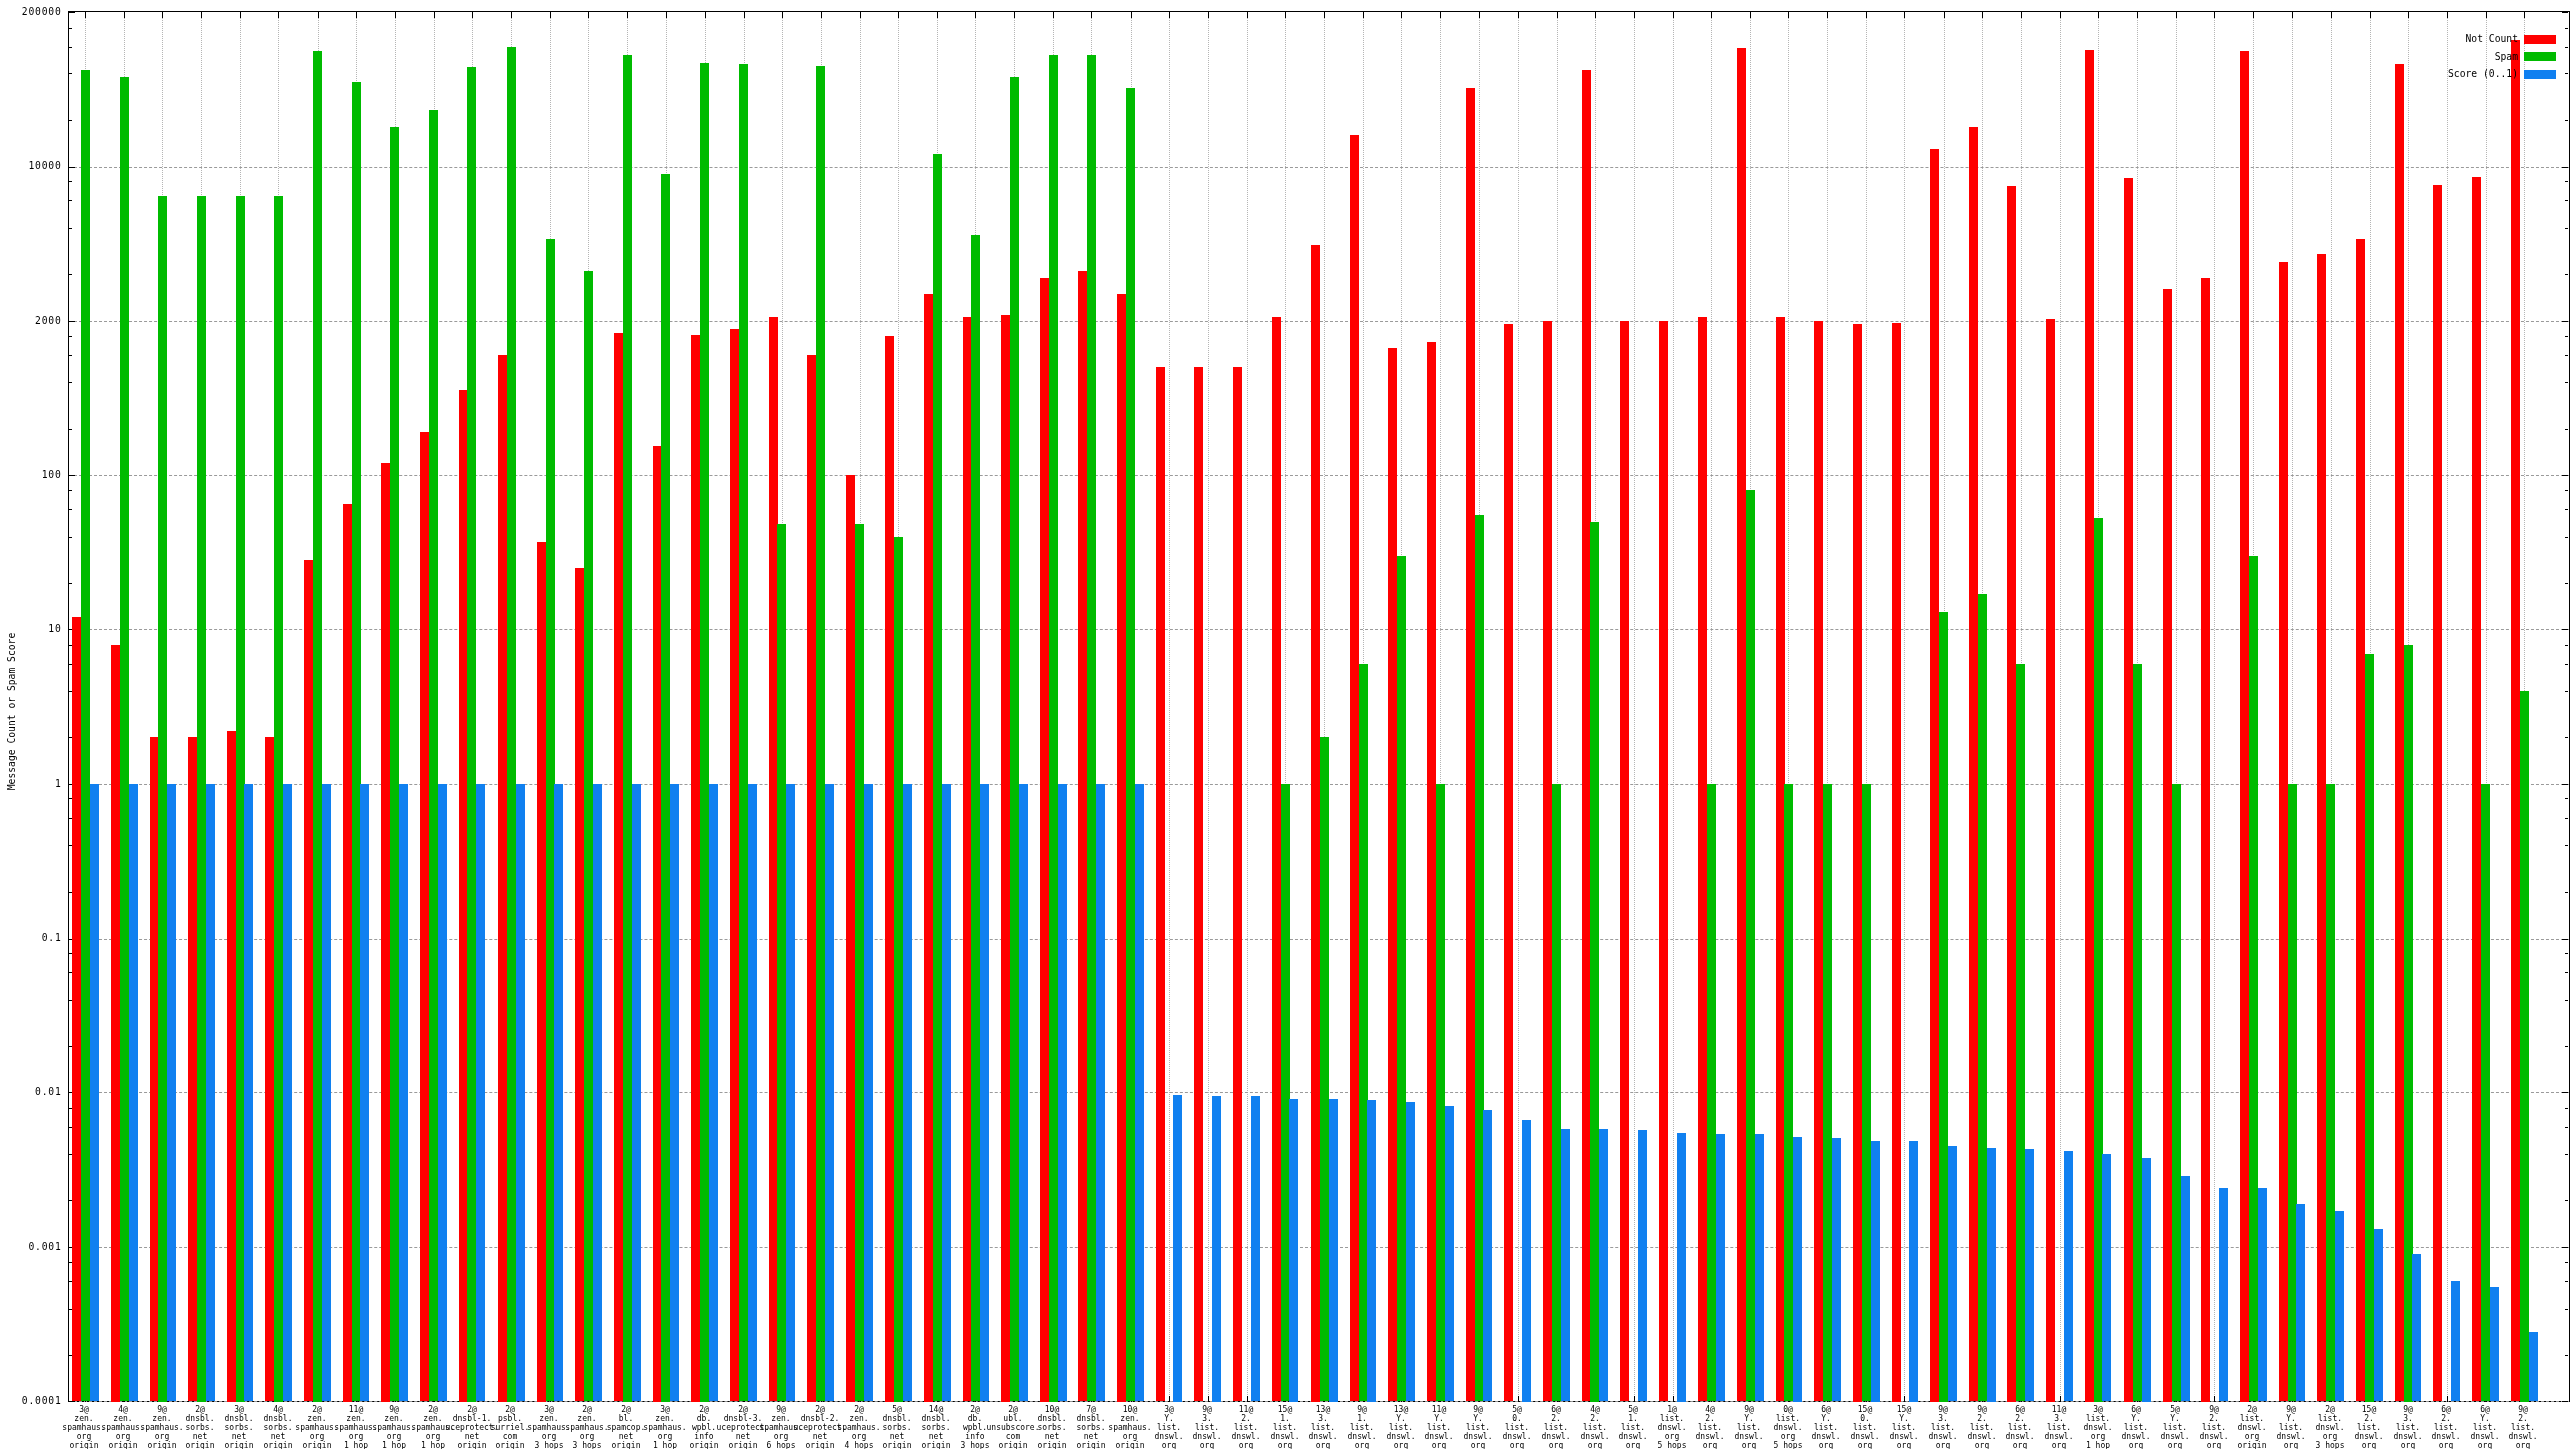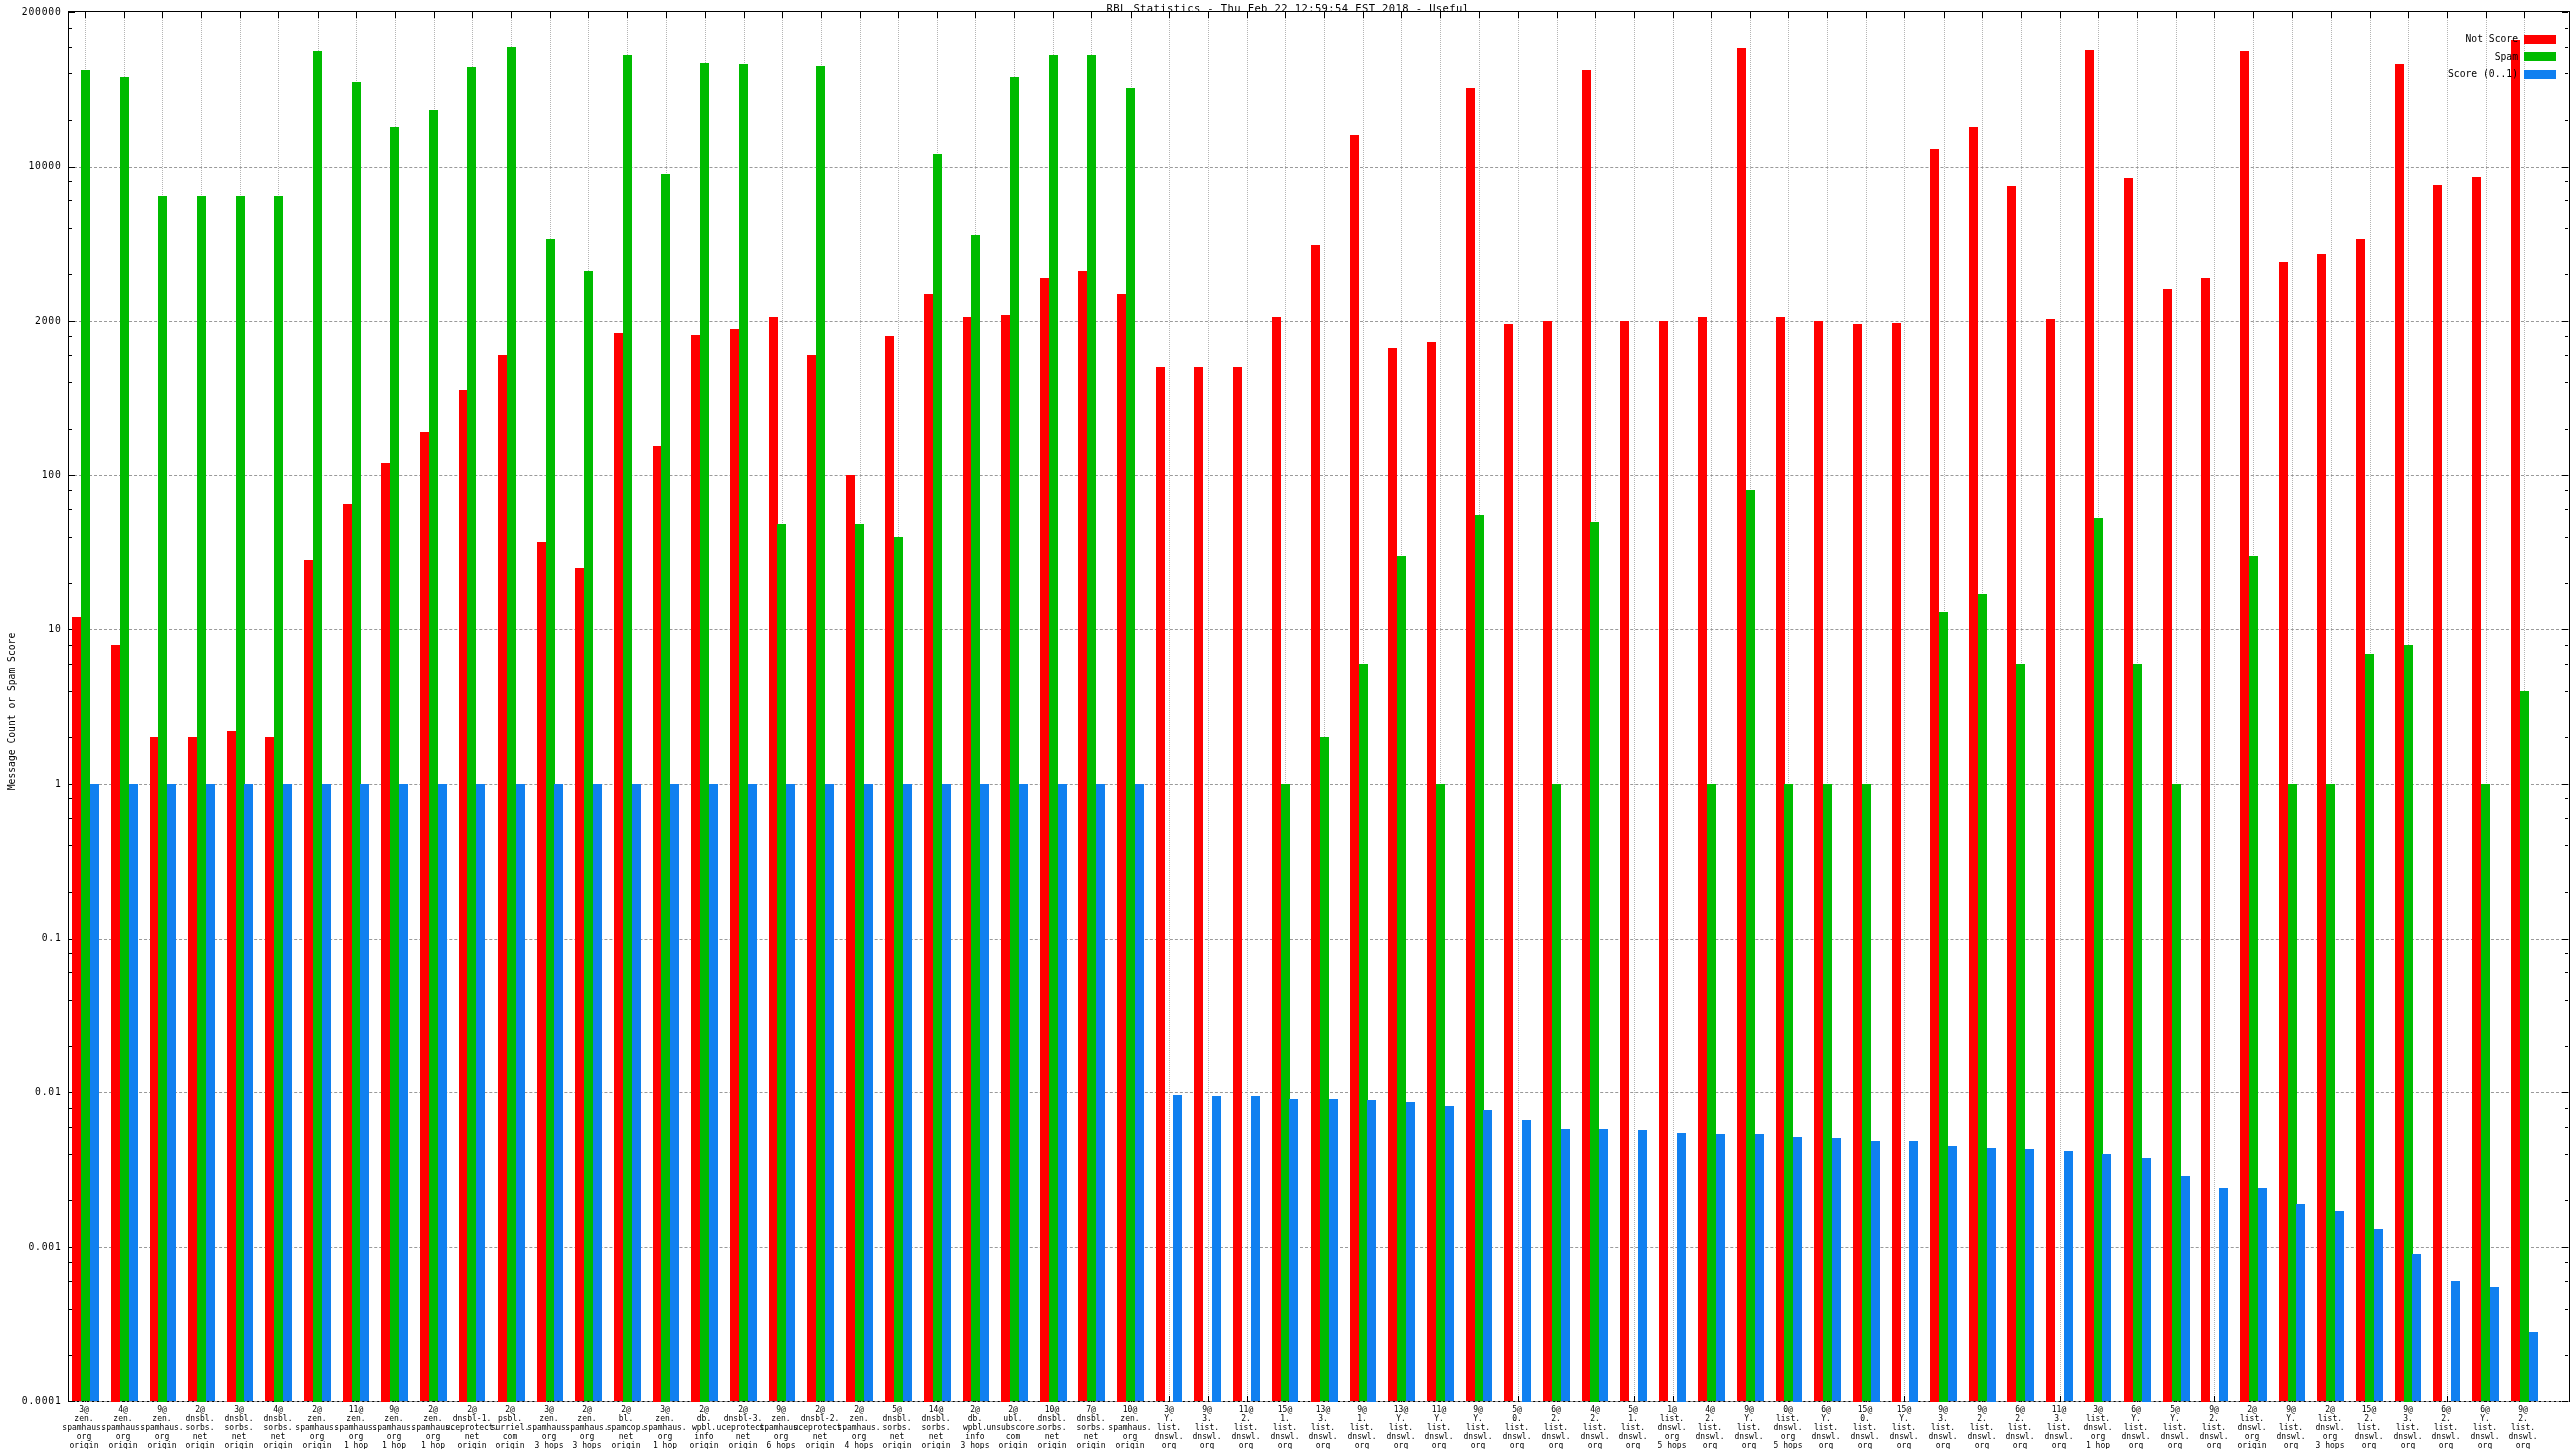--- a/index.html
+++ b/index.html
@@ -17,21 +17,20 @@
   .ytick-label{position:absolute;text-align:right;font-size:9.7px;letter-spacing:0.8px;}
   .xlabel{position:absolute;text-align:center;font-size:8px;line-height:8.9px;}
   .xlabel div{white-space:nowrap;}
   .legend-label{position:absolute;text-align:right;font-size:9.7px;}
   .legend-swatch{position:absolute;height:8.9px;width:32px;}
 </style>
 </head>
 <body>
 
 <div id="page">
-  <div id="chart-title">RBL Statistics - Thu Feb 22 12:59:54 EST 2018 - Useful</div>
   <div id="y-axis-label">Message Count or Spam Score</div>
   <div id="plot-area" style="left: 68px; top: 11.3px; width: 2500px; height: 1389px;">
       <div class="vgrid" style="left: 16px;"></div>
       <div class="vgrid" style="left: 55px;"></div>
       <div class="vgrid" style="left: 93px;"></div>
       <div class="vgrid" style="left: 132px;"></div>
       <div class="vgrid" style="left: 171px;"></div>
       <div class="vgrid" style="left: 209px;"></div>
       <div class="vgrid" style="left: 249px;"></div>
       <div class="vgrid" style="left: 287px;"></div>
@@ -959,21 +958,21 @@
       </div>
       <div class="xlabel" style="left: 2491px; top: 1406px; width: 64px;">
         <div>9@</div>
         <div>2.</div>
         <div>list.</div>
         <div>dnswl.</div>
         <div>org</div>
       </div>
     </div>
   <div id="legend">
-      <div class="legend-label" style="left: 2318px; top: 33px; width: 200px;">Not Score</div>
+      <div class="legend-label" style="left: 2318px; top: 33px; width: 200px;">Not Count</div>
       <div class="legend-swatch" style="left: 2524px; top: 35px; background: rgb(255, 0, 0);"></div>
       <div class="legend-label" style="left: 2318px; top: 51px; width: 200px;">Spam</div>
       <div class="legend-swatch" style="left: 2524px; top: 52px; background: rgb(0, 187, 0);"></div>
       <div class="legend-label" style="left: 2318px; top: 68px; width: 200px;">Score (0..1)</div>
       <div class="legend-swatch" style="left: 2524px; top: 70px; background: rgb(16, 128, 240);"></div>
     </div>
 </div>
 
 
 </body></html>

